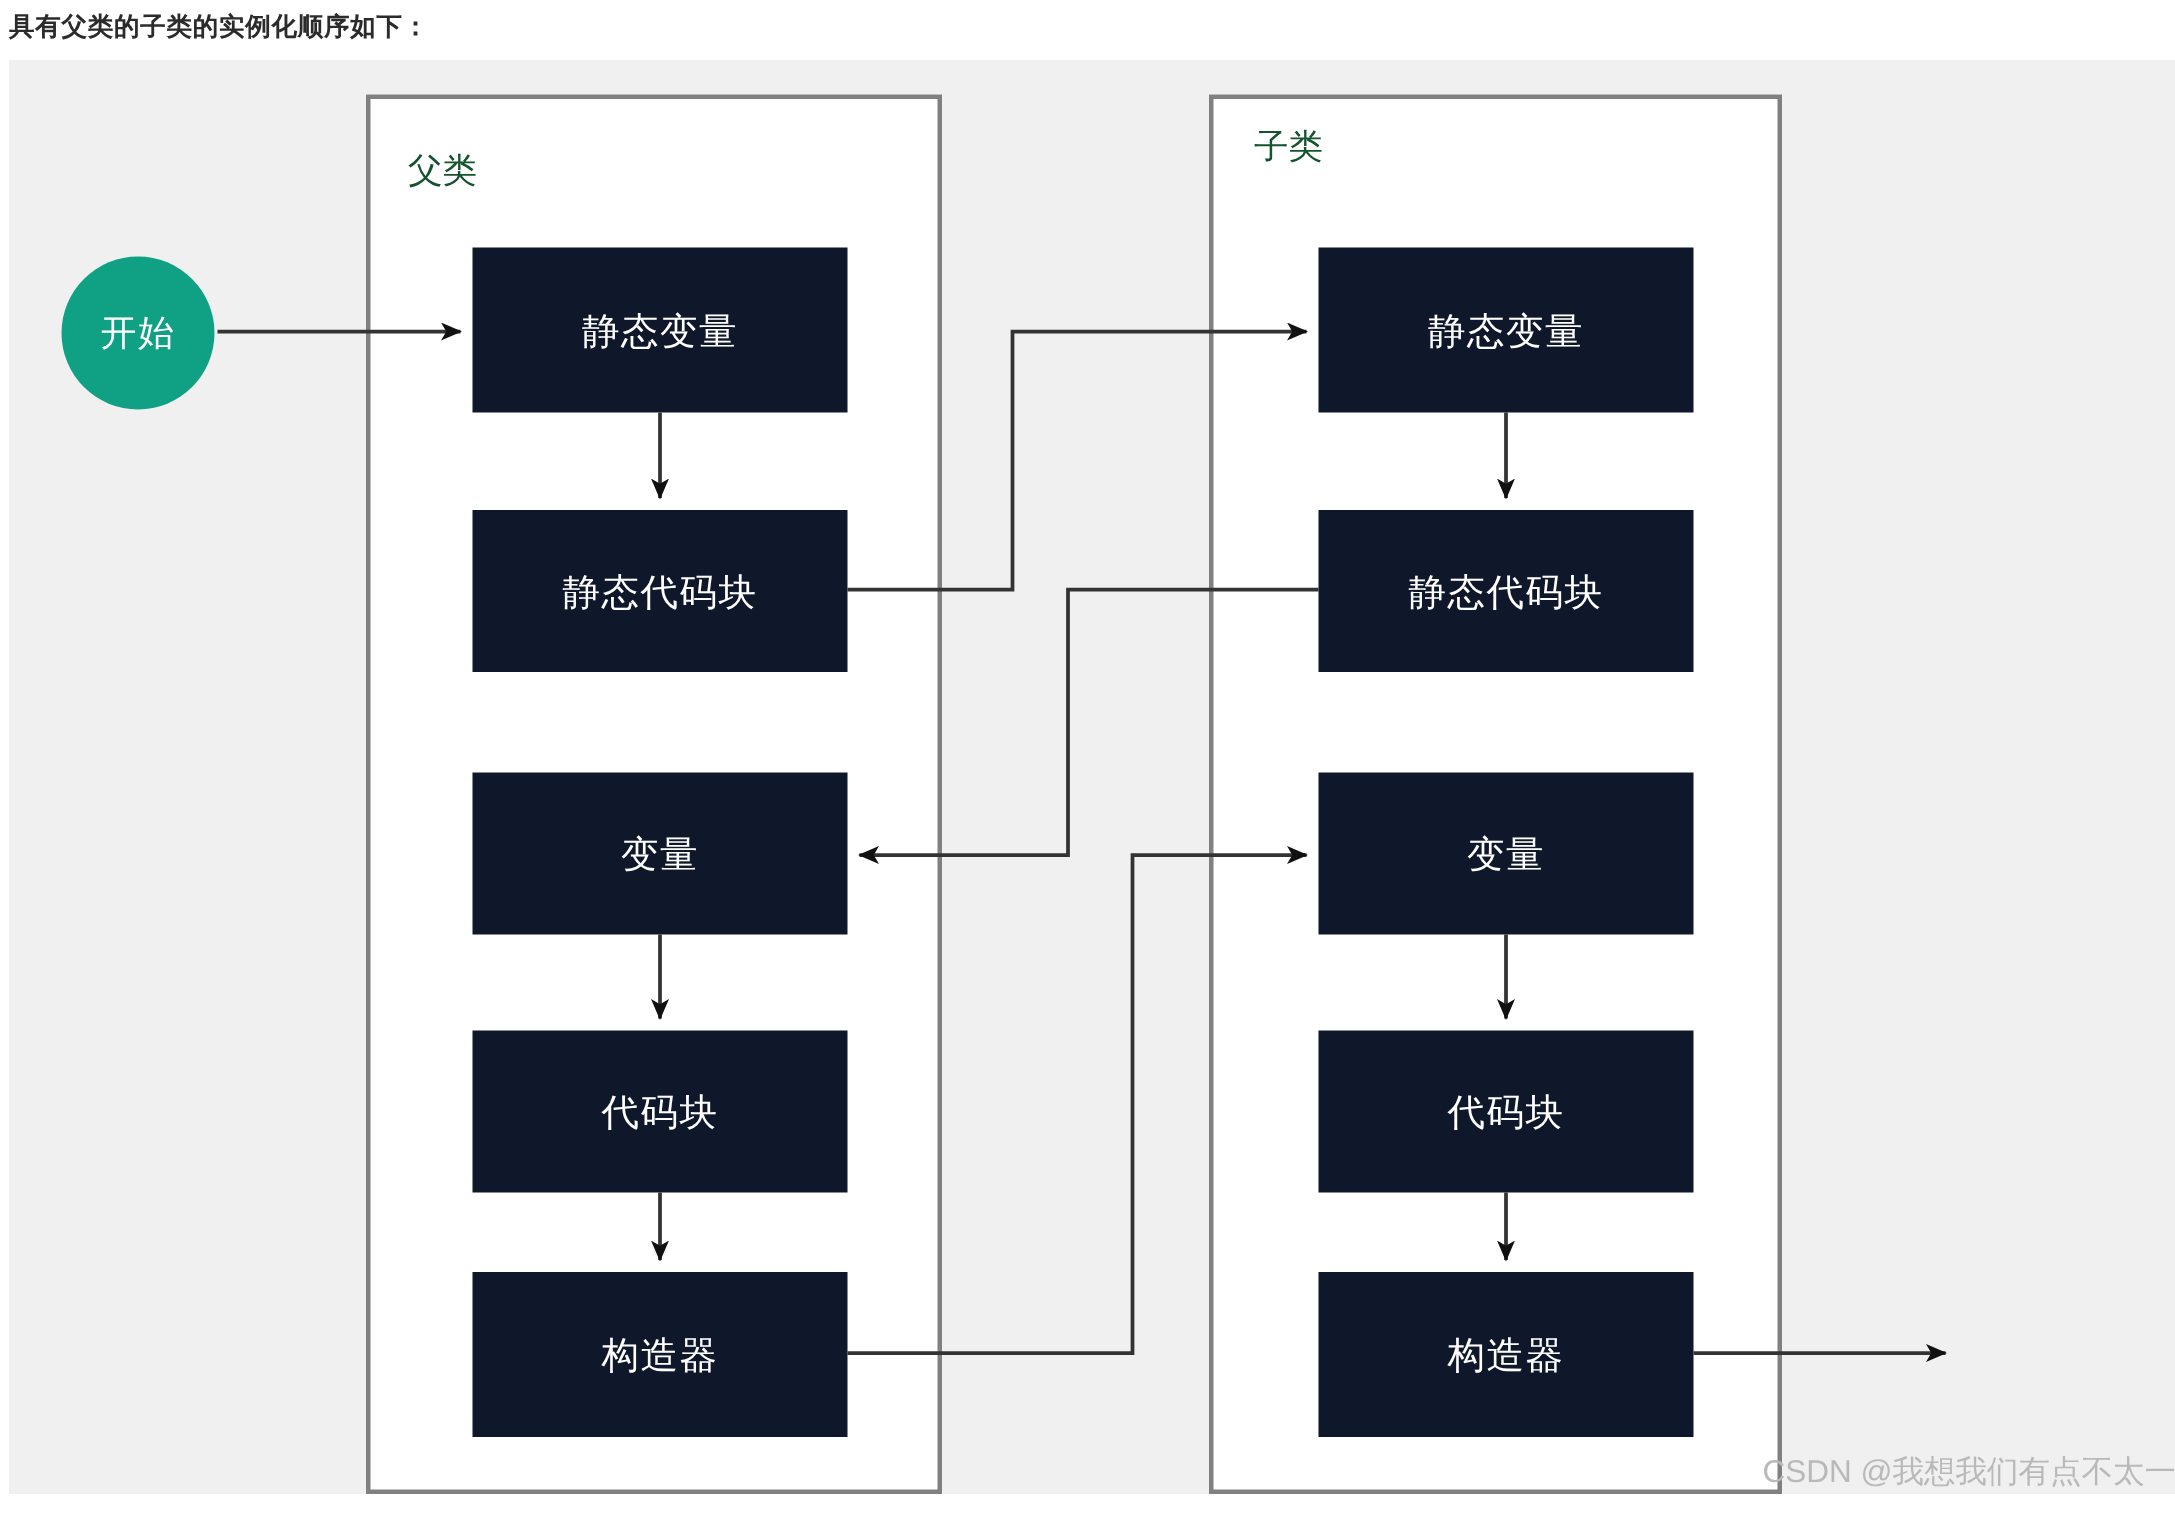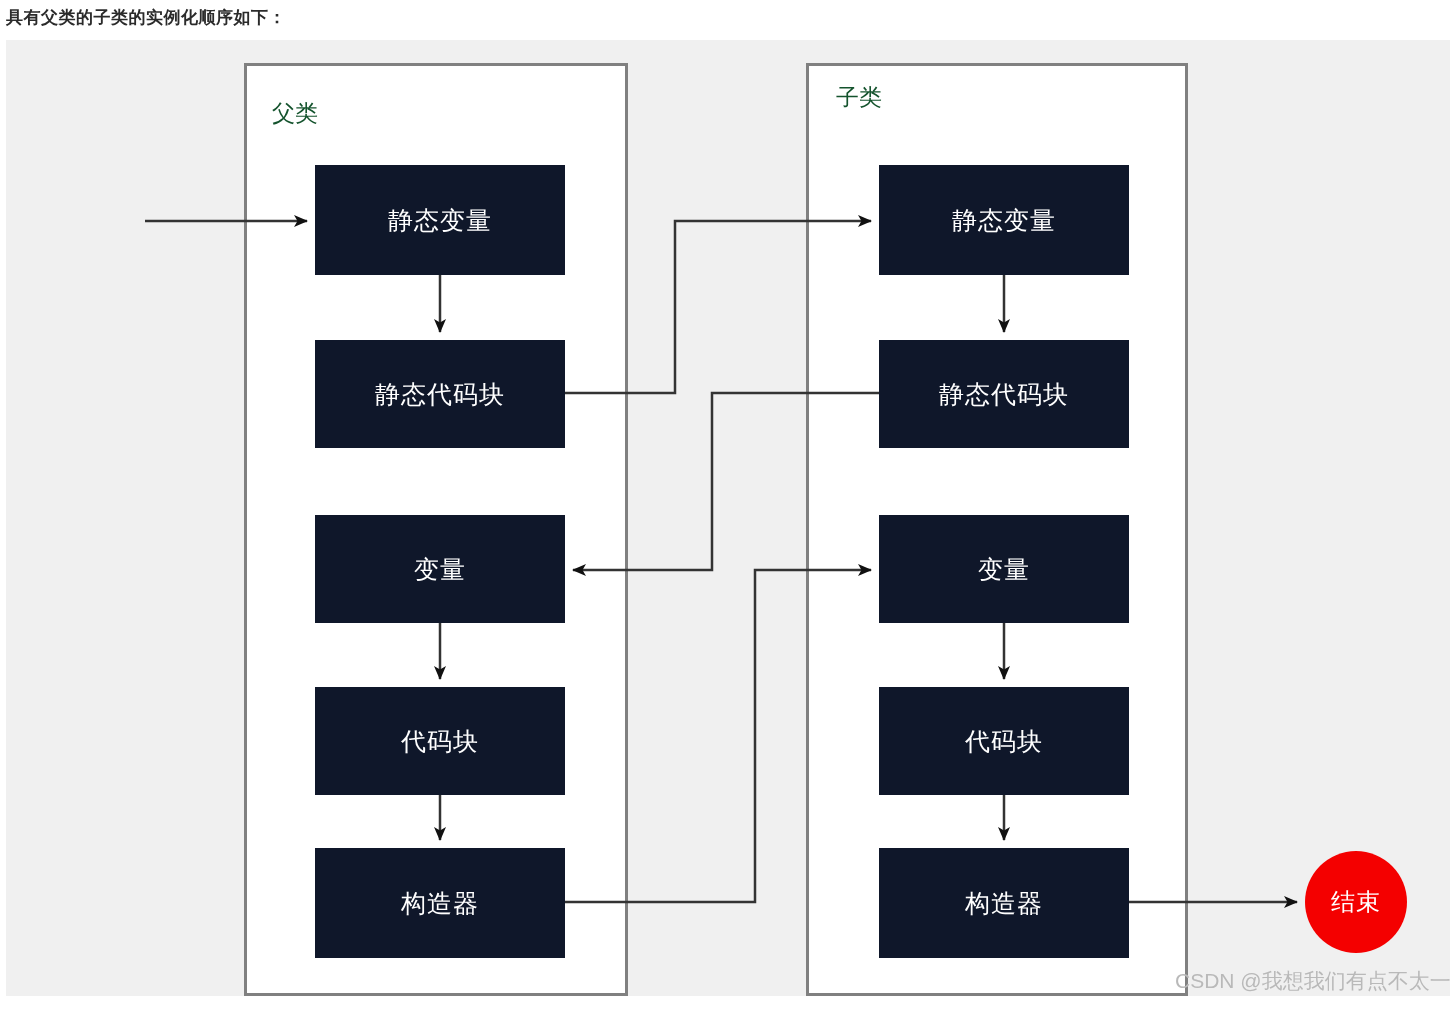--- a/index.html
+++ b/index.html
@@ -110,21 +110,21 @@
   <div class="node-box" style="left:315px; top:515px; width:250px; height:108px;">变量</div>
   <div class="node-box" style="left:315px; top:687px; width:250px; height:108px;">代码块</div>
   <div class="node-box" style="left:315px; top:848px; width:250px; height:110px;">构造器</div>
 
   <div class="node-box" style="left:879px; top:165px; width:250px; height:110px;">静态变量</div>
   <div class="node-box" style="left:879px; top:340px; width:250px; height:108px;">静态代码块</div>
   <div class="node-box" style="left:879px; top:515px; width:250px; height:108px;">变量</div>
   <div class="node-box" style="left:879px; top:687px; width:250px; height:108px;">代码块</div>
   <div class="node-box" style="left:879px; top:848px; width:250px; height:110px;">构造器</div>
 
-  <div class="terminator t-end" style="left:1305px; top:851px; width:102px; height:102px;">结束</div>
+  <div class="terminator t-start" style="left:41px; top:171px; width:102px; height:102px;">开始</div>
 
   <svg class="edge-layer" viewBox="0 0 1450 1010">
     <defs>
       <marker id="arrow-r" markerWidth="14" markerHeight="12" refX="13" refY="6" orient="auto" markerUnits="userSpaceOnUse">
         <path d="M0,0 L14,6 L0,12 L3.5,6 Z" fill="#111111"></path>
       </marker>
       <marker id="arrow-d" markerWidth="14" markerHeight="12" refX="13" refY="6" orient="auto" markerUnits="userSpaceOnUse">
         <path d="M0,0 L14,6 L0,12 L3.5,6 Z" fill="#111111"></path>
       </marker>
     </defs>

